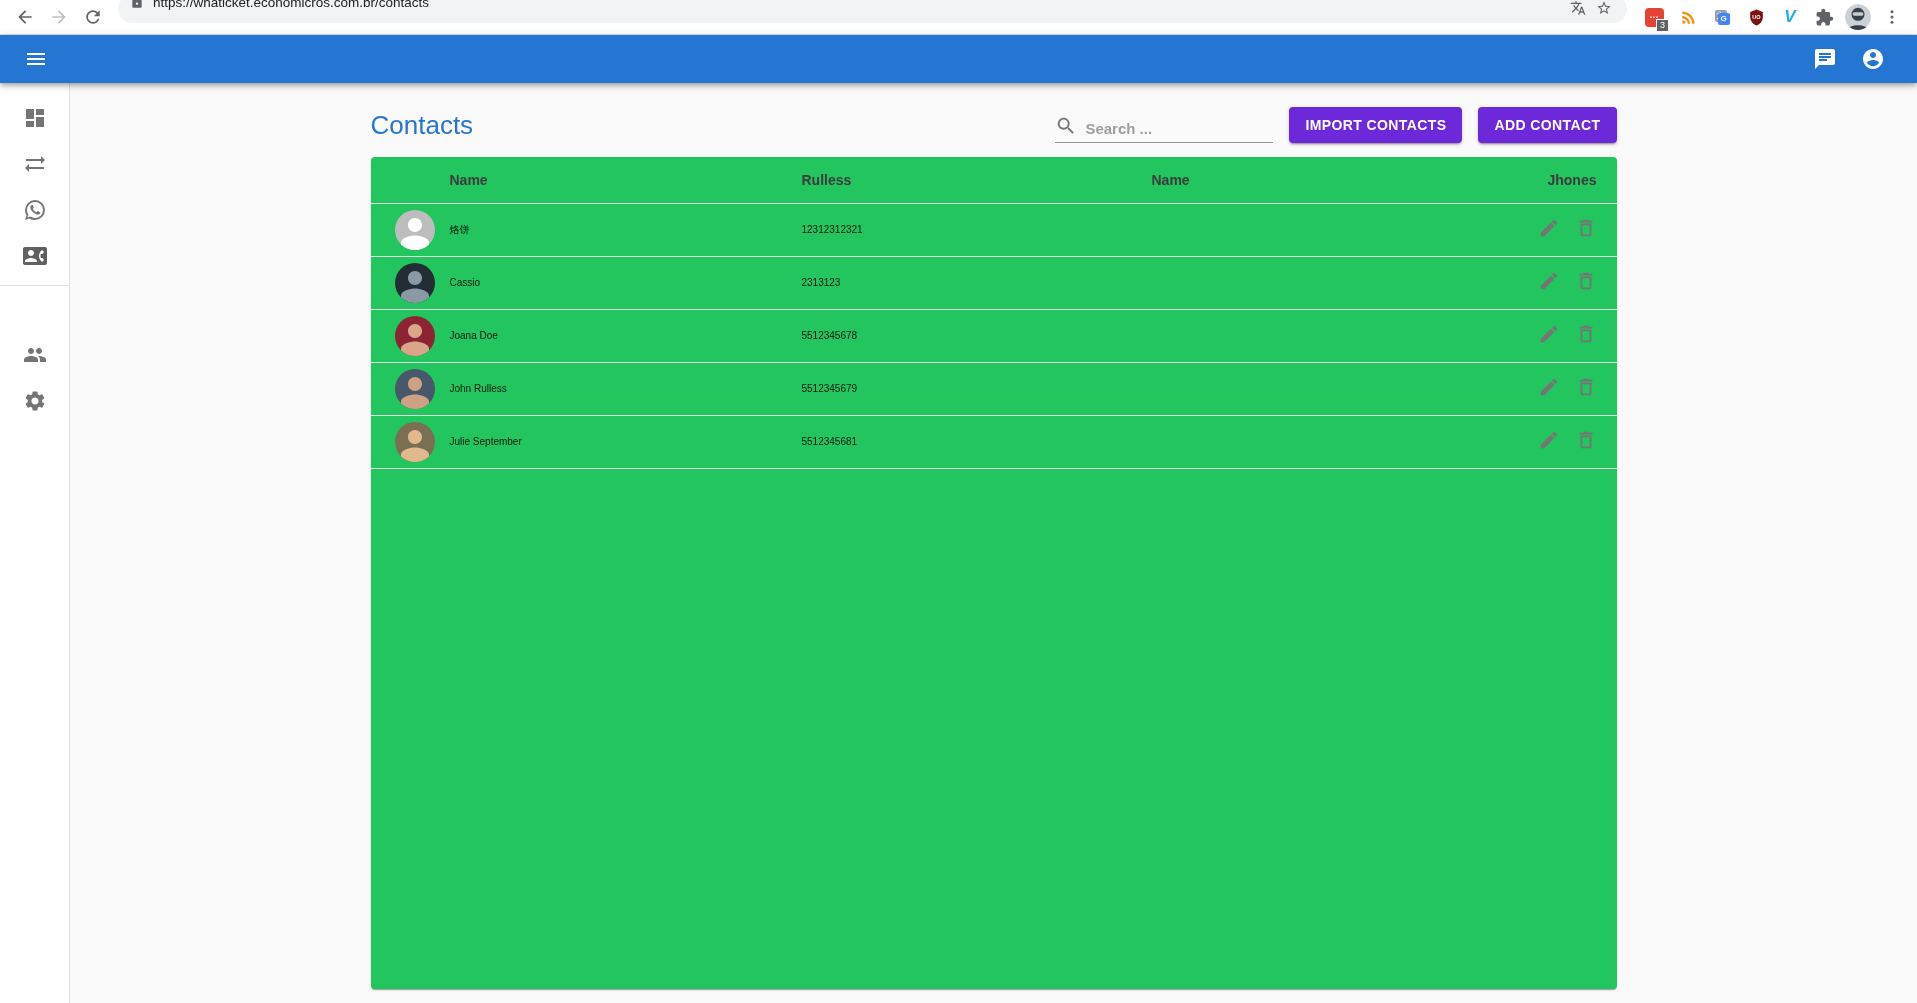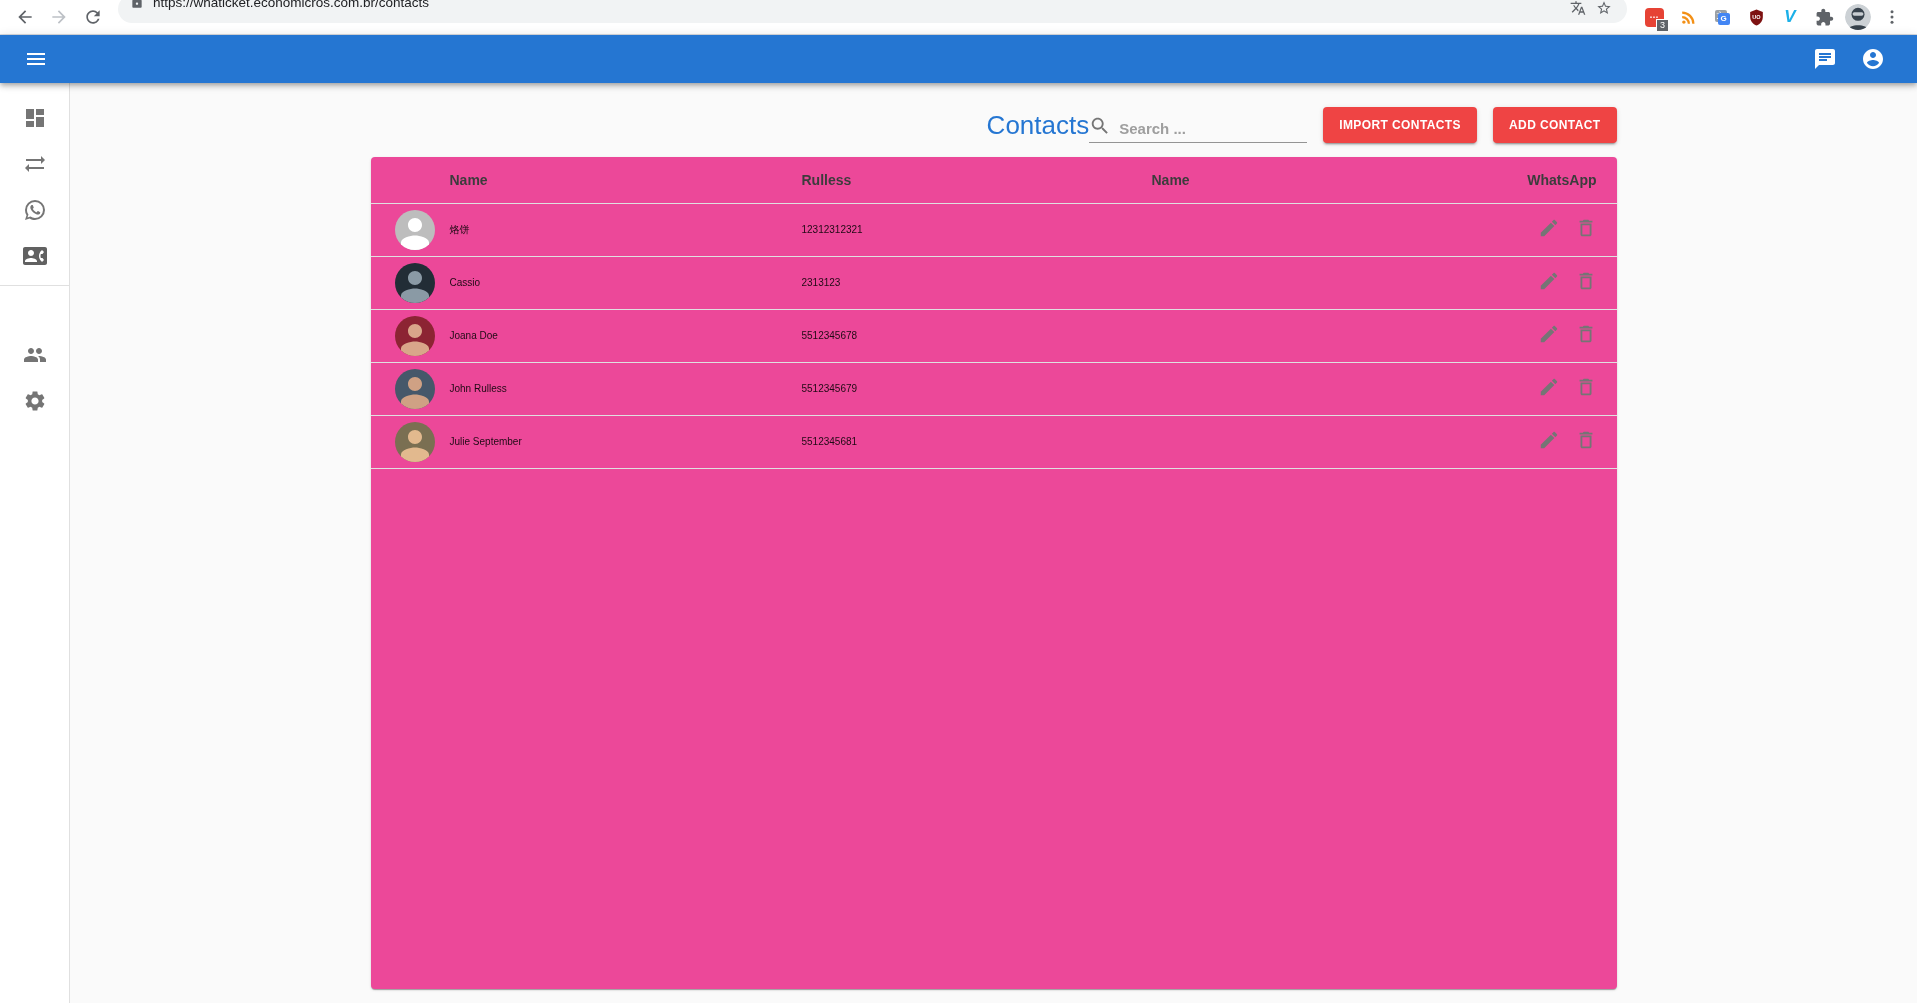--- a/index.html
+++ b/index.html
@@ -33,31 +33,31 @@
   .drawer { width:70px; background:#ffffff; border-right:1px solid #e0e0e0; display:flex; flex-direction:column; align-items:center; padding-top:12px; flex:none; }
   .drawer-btn { width:46px; height:46px; border:none; background:transparent; display:flex; align-items:center; justify-content:center; border-radius:50%; cursor:pointer; }
   .drawer-btn svg { width:24px; height:24px; fill:#757575; }
   .drawer-btn.active svg { fill:#616161; }
   .drawer-divider { width:70px; height:1px; background:#e0e0e0; margin:6px 0 46px; }
 
   .main { flex:1; background:#fafafa; overflow:hidden; }
   .container { width:1246px; margin:22px auto 0; }
 
   
-  .page-header { display:flex; align-items:center; justify-content:flex-end; height:40px; }
+  .page-header { display:flex; align-items:center; justify-content:space-between; height:40px;gap:27px; }
   .page-title { font-size:26px; font-weight:400; color:#2576d2; }
   .header-right { display:flex; align-items:center; gap:16px; }
   .search-box { display:flex; align-items:flex-end; width:218px; border-bottom:1px solid #949494; padding-bottom:5px; margin-top:8px; }
   .search-box svg { width:22px; height:22px; fill:#757575; flex:none; }
   .search-box input { border:none; outline:none; background:transparent; font-size:15px; margin-left:8px; width:100%; color:#333; font-family:"Liberation Sans", sans-serif;font-weight:bold; }
   .search-box input::placeholder { color:#9e9e9e; }
-  .btn { height:36px; padding:0 16px; border:none; border-radius:4px; background:#ef4444; color:#fff; font-size:12px; font-weight:700; letter-spacing:.4px; cursor:pointer; font-family:"Liberation Sans", sans-serif; box-shadow:0 3px 1px -2px rgba(0,0,0,.2), 0 2px 2px 0 rgba(0,0,0,.14), 0 1px 5px 0 rgba(0,0,0,.12); }
-
-  
-  .card { margin-top:12px; height:832px; background:#ec4899; border-radius:4px; box-shadow:0 2px 1px -1px rgba(0,0,0,.2), 0 1px 1px 0 rgba(0,0,0,.14), 0 1px 3px 0 rgba(0,0,0,.12); overflow:hidden; }
+  .btn { height:36px; padding:0 16px; border:none; border-radius:4px; background:#6d28d9; color:#fff; font-size:14px; font-weight:700; letter-spacing:.4px; cursor:pointer; font-family:"Liberation Sans", sans-serif; box-shadow:0 3px 1px -2px rgba(0,0,0,.2), 0 2px 2px 0 rgba(0,0,0,.14), 0 1px 5px 0 rgba(0,0,0,.12); }
+
+  
+  .card { margin-top:12px; height:832px; background:#22c55e; border-radius:4px; box-shadow:0 2px 1px -1px rgba(0,0,0,.2), 0 1px 1px 0 rgba(0,0,0,.14), 0 1px 3px 0 rgba(0,0,0,.12); overflow:hidden; }
   table { width:100%; border-collapse:collapse; }
   col.c-avatar { width:79px; } col.c-name { width:352px; } col.c-wa { width:350px; } col.c-email { width:300px; } col.c-actions { width:165px; }
   thead th { height:46px; text-align:left; font-size:14px; font-weight:700; color:#3c3c3c; border-bottom:1px solid #e0e0e0; }
   thead th.th-actions { text-align:right; padding-right:20px; }
   tbody td { height:53px; border-bottom:1px solid #e0e0e0; font-size:10px; color:rgba(0,0,0,.87); }
   td.td-avatar { padding-left:24px; }
   .avatar { width:40px; height:40px; border-radius:50%; display:flex; align-items:center; justify-content:center; overflow:hidden; }
   .avatar svg { width:40px; height:40px; fill:currentColor; }
   td.td-actions { text-align:right; padding-right:14px; white-space:nowrap; }
   .row-action { width:34px; height:34px; border:none; background:transparent; cursor:pointer; }
@@ -231,21 +231,21 @@
               <col class="c-wa">
               <col class="c-email">
               <col class="c-actions">
             </colgroup>
           <thead>
             <tr>
               <th></th>
               <th>Name</th>
               <th>Rulless</th>
               <th>Name</th>
-              <th class="th-actions">WhatsApp</th>
+              <th class="th-actions">Jhones</th>
             </tr>
           </thead>
           <tbody>
 
               <tr>
                 <td class="td-avatar">
                   <span class="avatar" style="background: rgb(189, 189, 189); color: rgb(255, 255, 255);">
                     <svg viewBox="0 0 24 24">
                       <path d="M12 13.2c2.32 0 4.2-1.88 4.2-4.2S14.32 4.8 12 4.8 7.8 6.68 7.8 9s1.88 4.2 4.2 4.2zm0 2.1c-2.8 0-8.4 1.41-8.4 4.2V24h16.8v-4.5c0-2.79-5.6-4.2-8.4-4.2z"></path>
                     </svg>

